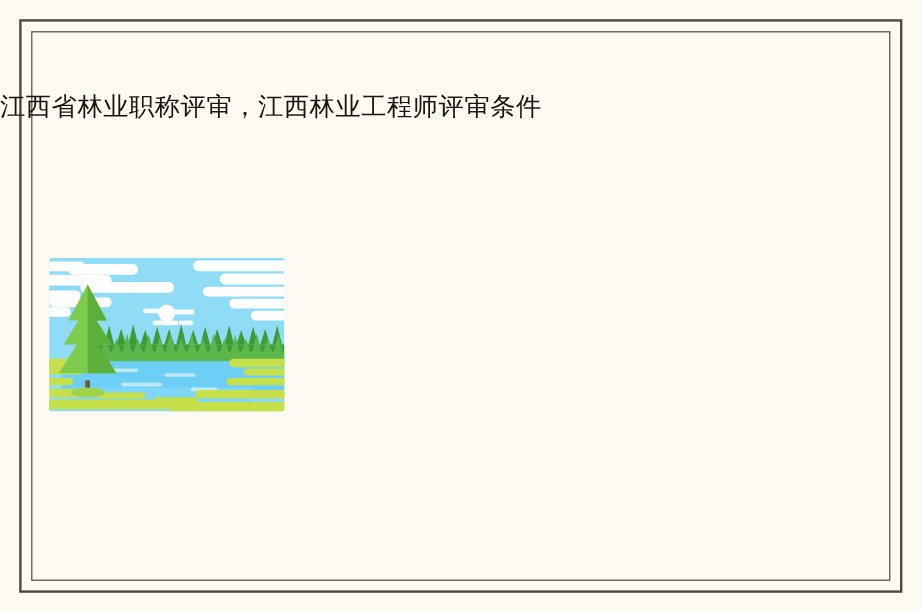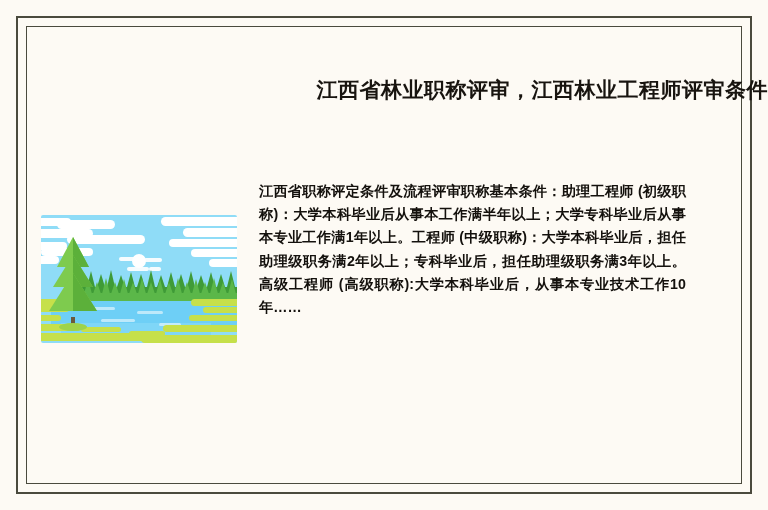--- a/index.html
+++ b/index.html
@@ -43,23 +43,23 @@
     box-sizing: border-box;
     pointer-events: none;
   }
 
   
   .title {
     position: absolute;
     left: 0;
     right: 0;
     top: 75px;
-    text-align: right;
+    text-align: left;
     font-size: 21px;
-    font-weight: bold;
+    font-weight: normal;
     color: #18140f;
     letter-spacing: 0.5px;
     line-height: 30px;
   }
 
   
   .content {
     position: absolute;
     left: 26px;
     right: 26px;
@@ -225,16 +225,15 @@
               <polygon points="32,40 52,72 32,72" fill="#5cb03a"></polygon>
               <polygon points="32,58 56,96 8,96" fill="#7ecb4e"></polygon>
               <polygon points="32,58 56,96 32,96" fill="#5cb03a"></polygon>
               <ellipse cx="32" cy="112" rx="14" ry="4" fill="#9ed34a"></ellipse>
             </g>
           </g>
         </svg>
       </div>
     </div>
 
-    <div class="body-text">江西省职称评定条件及流程评审职称基本条件：助理工程师 (初级职称)：大学本科毕业后从事本工作满半年以上；大学专科毕业后从事本专业工作满1年以上。工程师 (中级职称)：大学本科毕业后，担任助理级职务满2年以上；专科毕业后，担任助理级职务满3年以上。高级工程师 (高级职称):大学本科毕业后，从事本专业技术工作10年……</div>
 
   </div>
 </div>
 
 </body></html>

